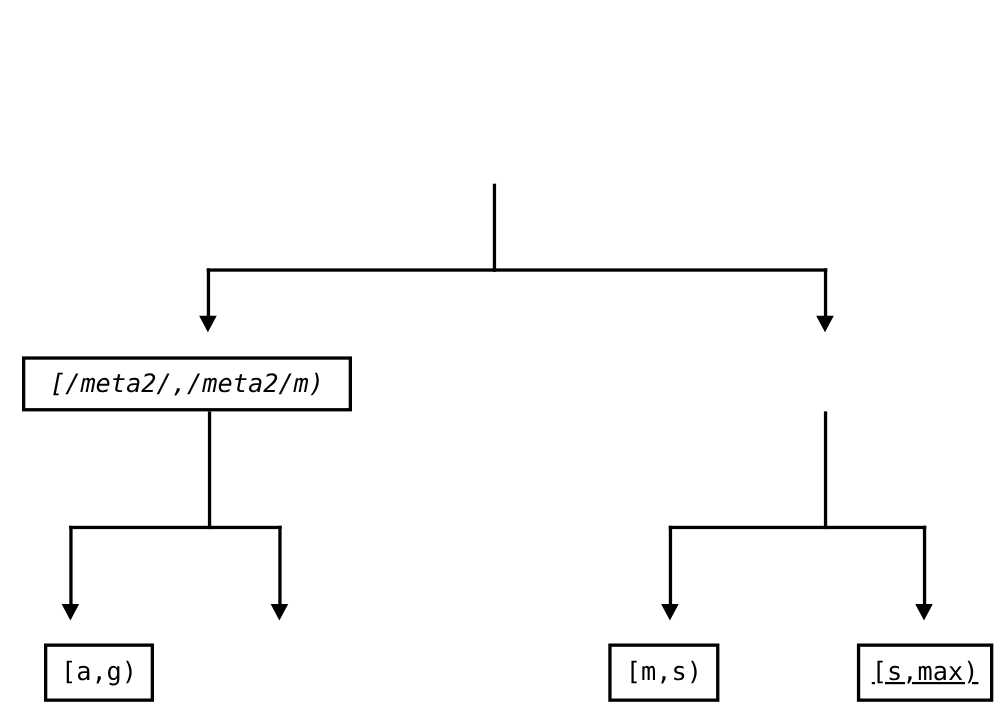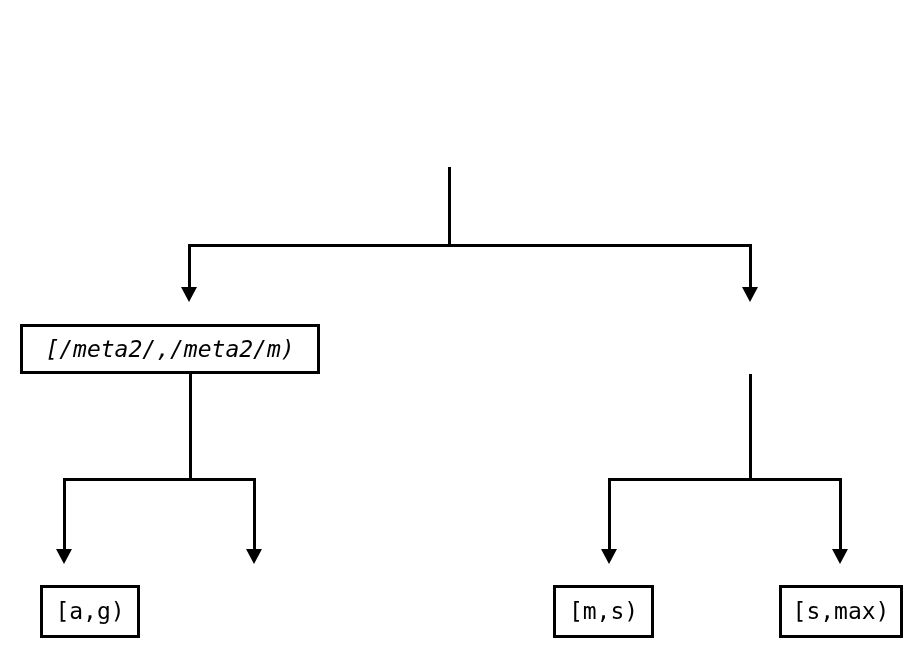--- a/index.html
+++ b/index.html
@@ -76,20 +76,21 @@
     top: 585px;
     width: 101px;
     height: 53px;
     justify-content: center;
   }
   #node-leaf-smax {
     left: 779px;
     top: 585px;
     width: 124px;
     height: 53px;
+    text-decoration: underline;
   }
   .leaf .node-label { font-size: 23px; }
 
   
   .edge {
     position: absolute;
     background: #000000;
   }
   .edge-v { width: 3px; }
   .edge-h { height: 3px; }

